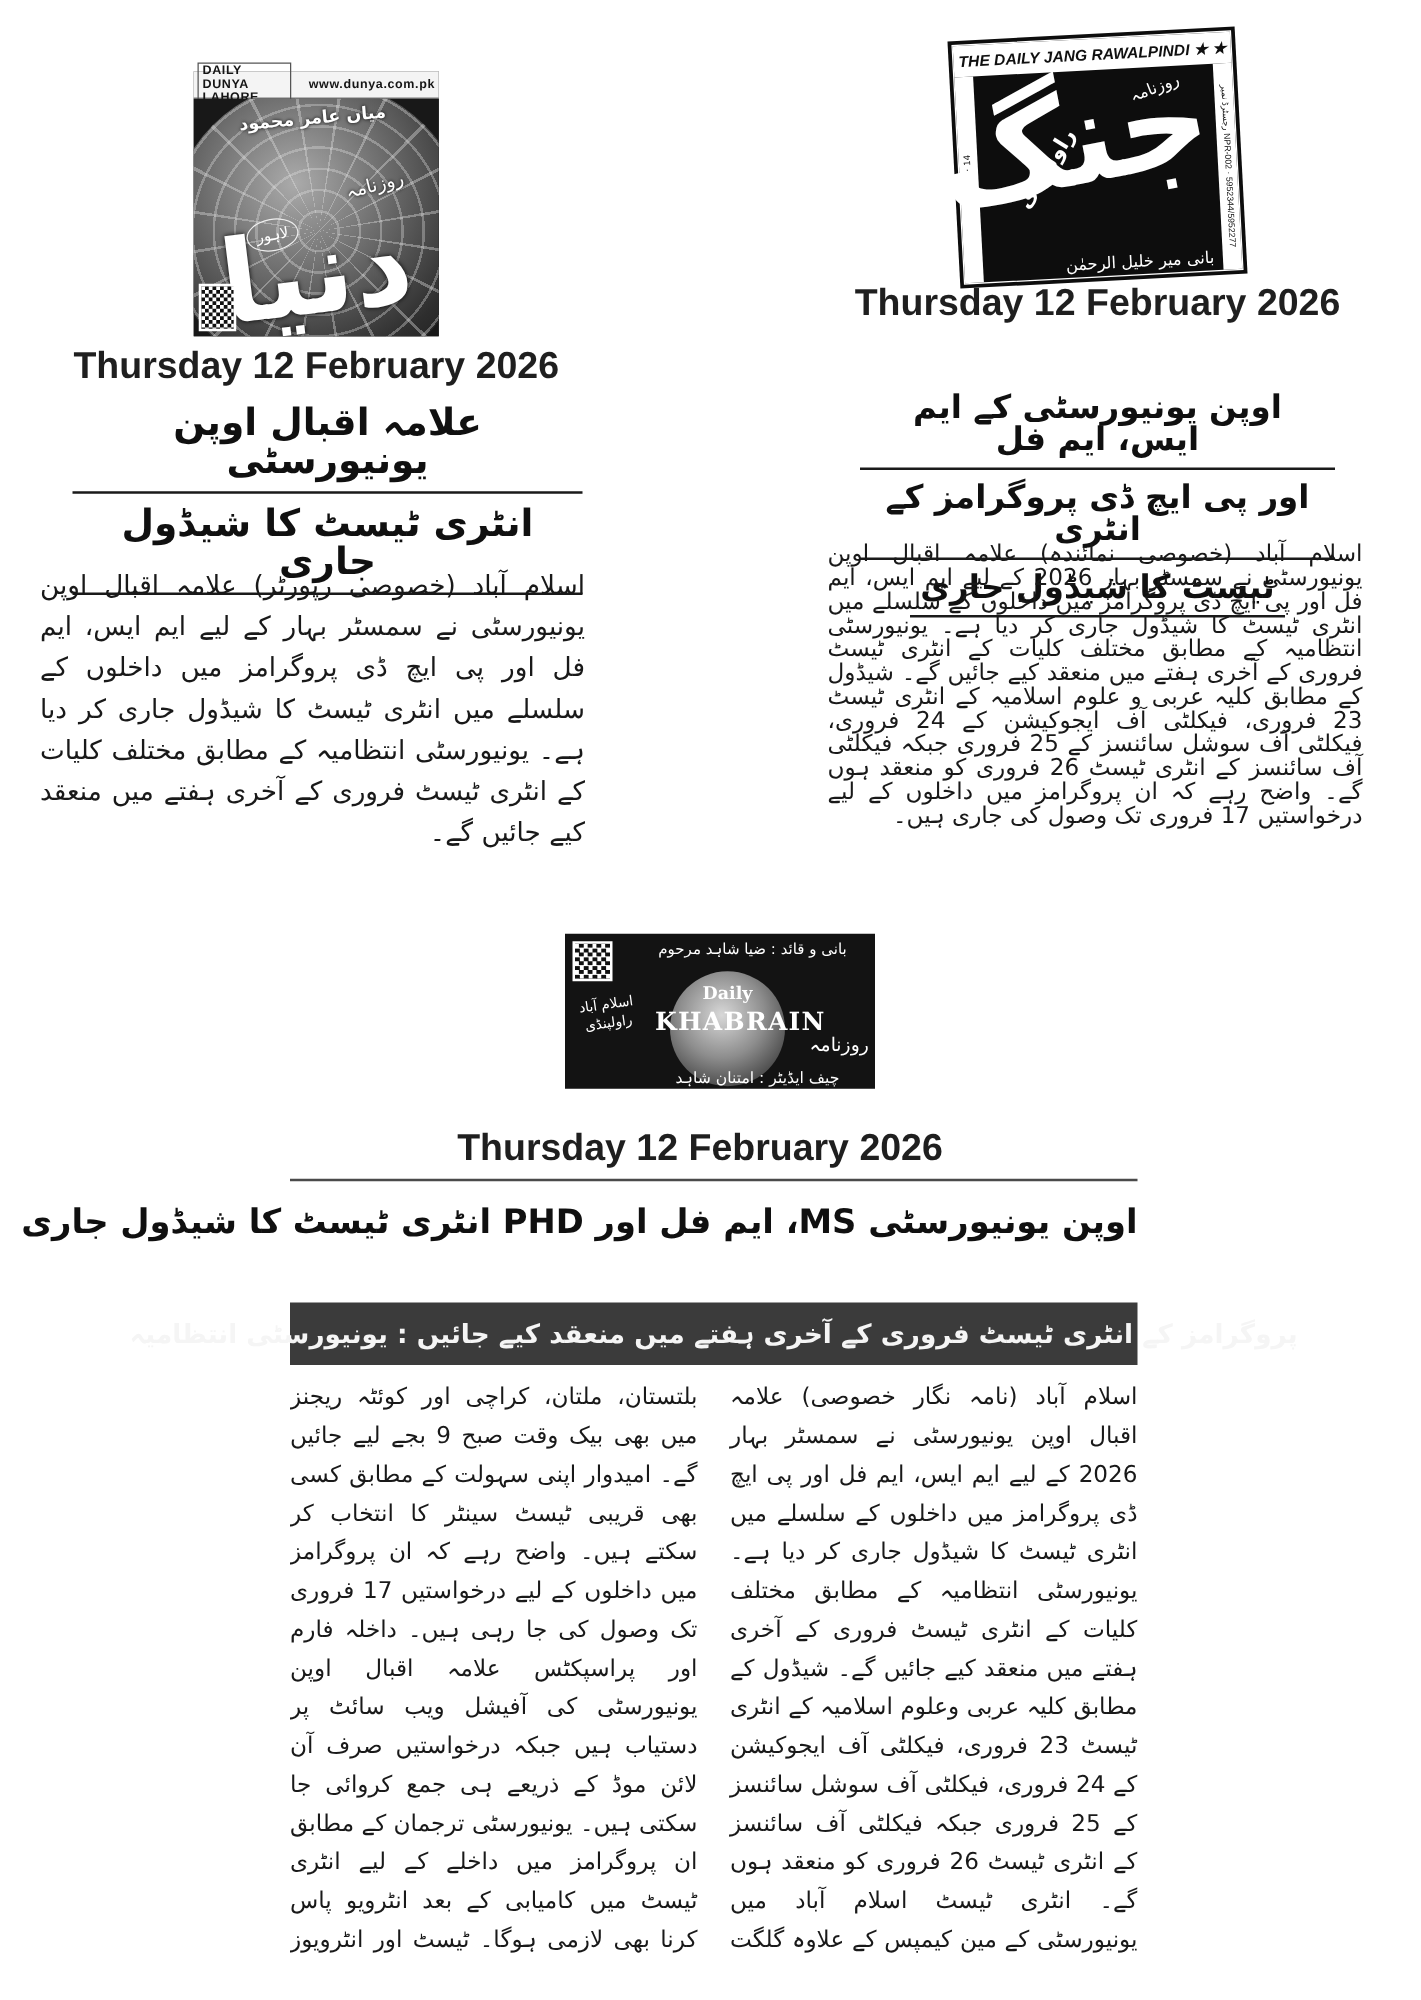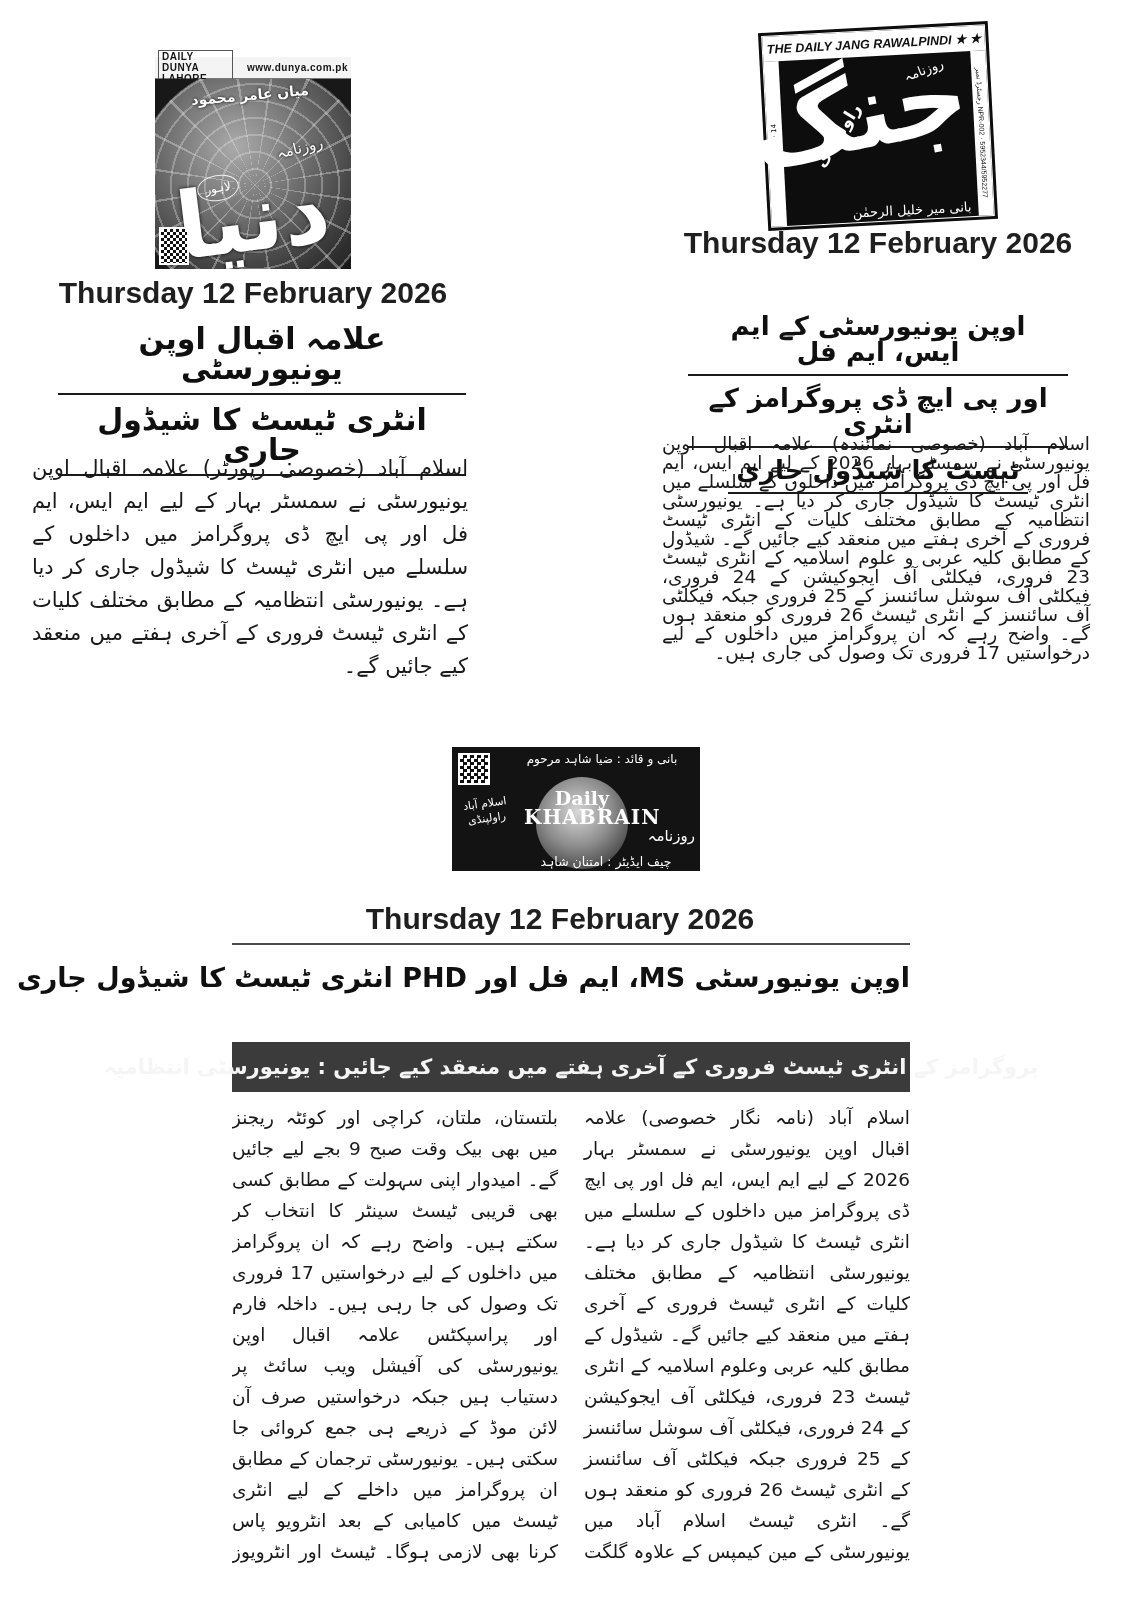--- a/index.html
+++ b/index.html
@@ -73,21 +73,21 @@
   .jang-headline{left:688px;top:268px;width:380px;margin-top:45px;}
   .jang-headline .headline-line{font-size:26px;line-height:1.0;margin-bottom:9px;}
   .jang-body{left:662px;top:434px;width:428px;font-size:18.5px;line-height:19px;}
   
   .khabrain-logo{left:432px;top:747px;width:248px;height:124px;background:#131313;overflow:hidden;margin-left:20px;}
   .kh-qr{left:6px;top:6px;width:32px;height:32px;}
   .kh-founder{left:58px;right:6px;top:5px;text-align:center;color:#fff;font-size:12px;}
   .kh-globe{left:84px;top:30px;width:92px;height:92px;border-radius:50%;
     background:radial-gradient(circle at 45% 38%,#d8d8d8 0%,#8d8d8d 45%,#3a3a3a 85%);z-index:1;}
   .kh-daily{left:84px;top:40px;width:92px;text-align:center;color:#fff;font-weight:bold;
-    font-size:19px;font-family:"DejaVu Serif",serif;z-index:3;}
+    font-size:14px;font-family:"DejaVu Serif",serif;z-index:3;}
   .kh-name{left:72px;top:58px;width:116px;text-align:center;color:#fff;font-weight:bold;
     font-size:20px;letter-spacing:1px;font-family:"DejaVu Serif",serif;z-index:3;}
   .kh-title{left:0;right:46px;top:40px;text-align:center;color:#fff;font-weight:bold;
     font-size:62px;line-height:1;z-index:2;text-shadow:0 0 3px #000;}
   .kh-roznama{right:5px;top:80px;color:#fff;font-size:15px;z-index:3;}
   .kh-cities{left:8px;top:50px;width:52px;color:#fff;font-size:11px;line-height:1.35;
     text-align:center;transform:rotate(-8deg);z-index:3;}
   .kh-chief{left:66px;right:6px;bottom:2px;text-align:center;color:#fff;font-size:12.5px;z-index:3;}
   .khabrain-date{left:340px;top:902px;width:440px;}
   .kh-divider{left:232px;top:943px;width:678px;height:2px;background:#4a4a4a;}

